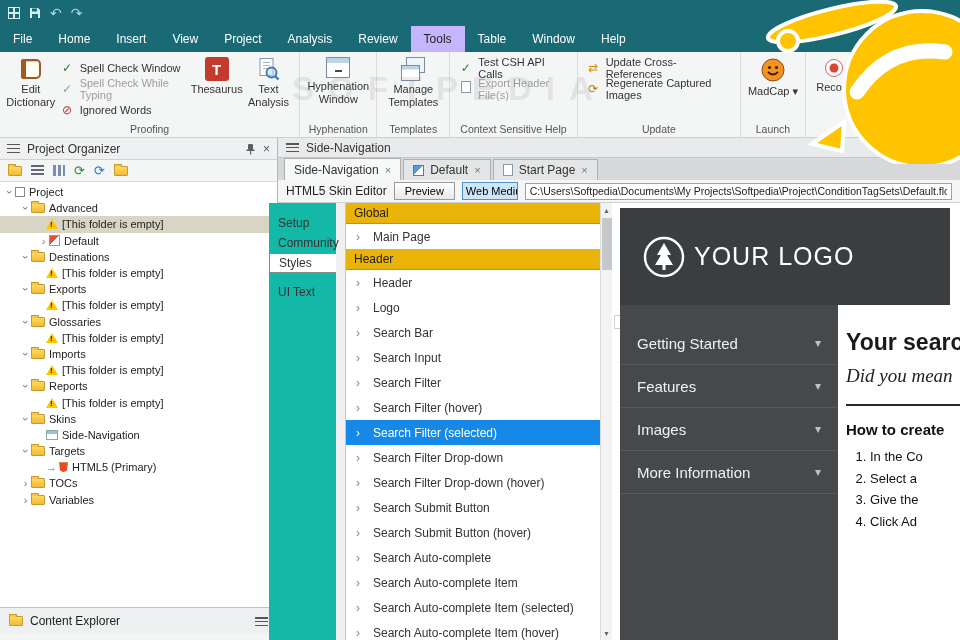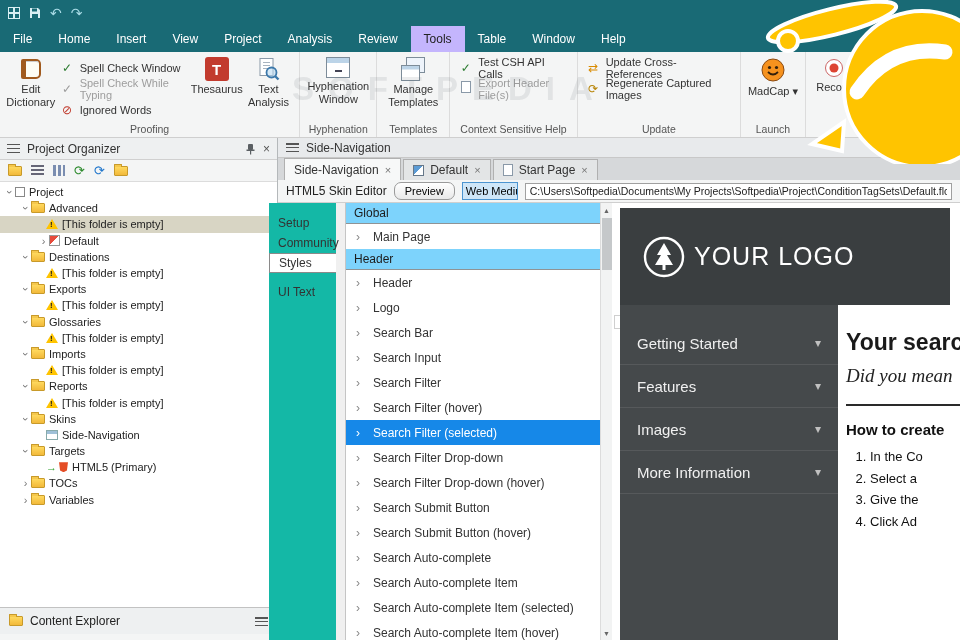--- a/index.html
+++ b/index.html
@@ -73,30 +73,30 @@
   
   #pane-header{left:278px;top:138px;width:682px;height:20px;background:#e8eaec;border-bottom:1px solid #c8c8c8;display:flex;align-items:center;gap:7px;padding:0 8px}
   #pane-title{font-size:12px;color:#333;flex:1}
   #tabstrip{left:278px;top:158px;width:682px;height:22px;background:#d6d8da;display:flex;align-items:flex-end;padding-left:6px;gap:2px}
   .tab{height:21px;display:flex;align-items:center;gap:6px;padding:0 9px;font-size:12px;color:#333;background:#e3e5e6;border:1px solid #b0b0b0;border-bottom:none;cursor:default;white-space:nowrap}
   .tab.active{background:#f7f8f8;height:22px}
   .tabx{font-size:11px;color:#777}
   .tabico1{width:11px;height:11px;border:1px solid #678;background:linear-gradient(135deg,#5b9bd5 50%,#fff 50%)}
   #ed-toolbar{left:278px;top:180px;width:682px;height:23px;background:#f4f5f5;border-bottom:1px solid #cfcfcf;display:flex;align-items:center;gap:7px;padding:0 8px}
   #ed-label{font-size:12px;color:#222;white-space:nowrap}
-  #preview-btn{font-size:11px;height:18px;padding:0 10px;border:1px solid #9a9a9a;background:linear-gradient(#fff,#e9e9e9);border-radius:7px;display:flex;align-items:center;cursor:default}
+  #preview-btn{font-size:11px;height:18px;padding:0 10px;border:1px solid #9a9a9a;background:linear-gradient(#fff,#e9e9e9);border-radius:0;display:flex;align-items:center;cursor:default}
   #medium-select{font-size:11px;height:18px;width:56px;border:1px solid #4c94d0;background:#cfe6f8;display:flex;align-items:center;padding:0 3px;overflow:hidden;white-space:nowrap;cursor:default}
   #path-input{font-size:10.5px;height:17px;width:428px;border:1px solid #a0a0a0;background:#fff;padding:0 4px;color:#222;font-family:"Liberation Sans",sans-serif}
 
   
   #skin-nav{left:269px;top:203px;width:67px;height:437px;background:#14b8a6;padding-top:10px}
   .snav{font-size:12px;color:#333;height:20px;display:flex;align-items:center;padding-left:9px;cursor:default}
   .snav.active{background:#fff;border:1px solid #8a8a8a;border-right:none}
   #styles-list{left:345px;top:203px;width:255px;height:437px;background:#fff;border-left:1px solid #c5c5c5;overflow:hidden}
-  .shead{height:21px;background:#7dd3fc;color:#1c1c1c;font-size:12px;display:flex;align-items:center;padding-left:8px;border-bottom:1px solid #8f9395;cursor:default}
+  .shead{height:21px;background:#eab308;color:#1c1c1c;font-size:12px;display:flex;align-items:center;padding-left:8px;border-bottom:1px solid #8f9395;cursor:default}
   .sitem{height:25px;display:flex;align-items:center;font-size:12px;color:#333;padding-left:10px;gap:9px;cursor:default}
   .sitem .schev{color:#888;font-size:12px;width:8px}
   .sitem.selected{background:#1688e8;color:#fff}
   .sitem.selected .schev{color:#fff}
   #slist-scroll{left:600px;top:203px;width:12px;height:437px;background:#f2f3f3;border-left:1px solid #dcdcdc}
   .sb-btn{height:14px;display:flex;align-items:center;justify-content:center;font-size:7px;color:#666}
   #sb-thumb{position:absolute;left:1px;top:15px;width:10px;height:52px;background:#c5c8ca}
   .sb-down{position:absolute;bottom:0;left:0;right:0}
 
   

